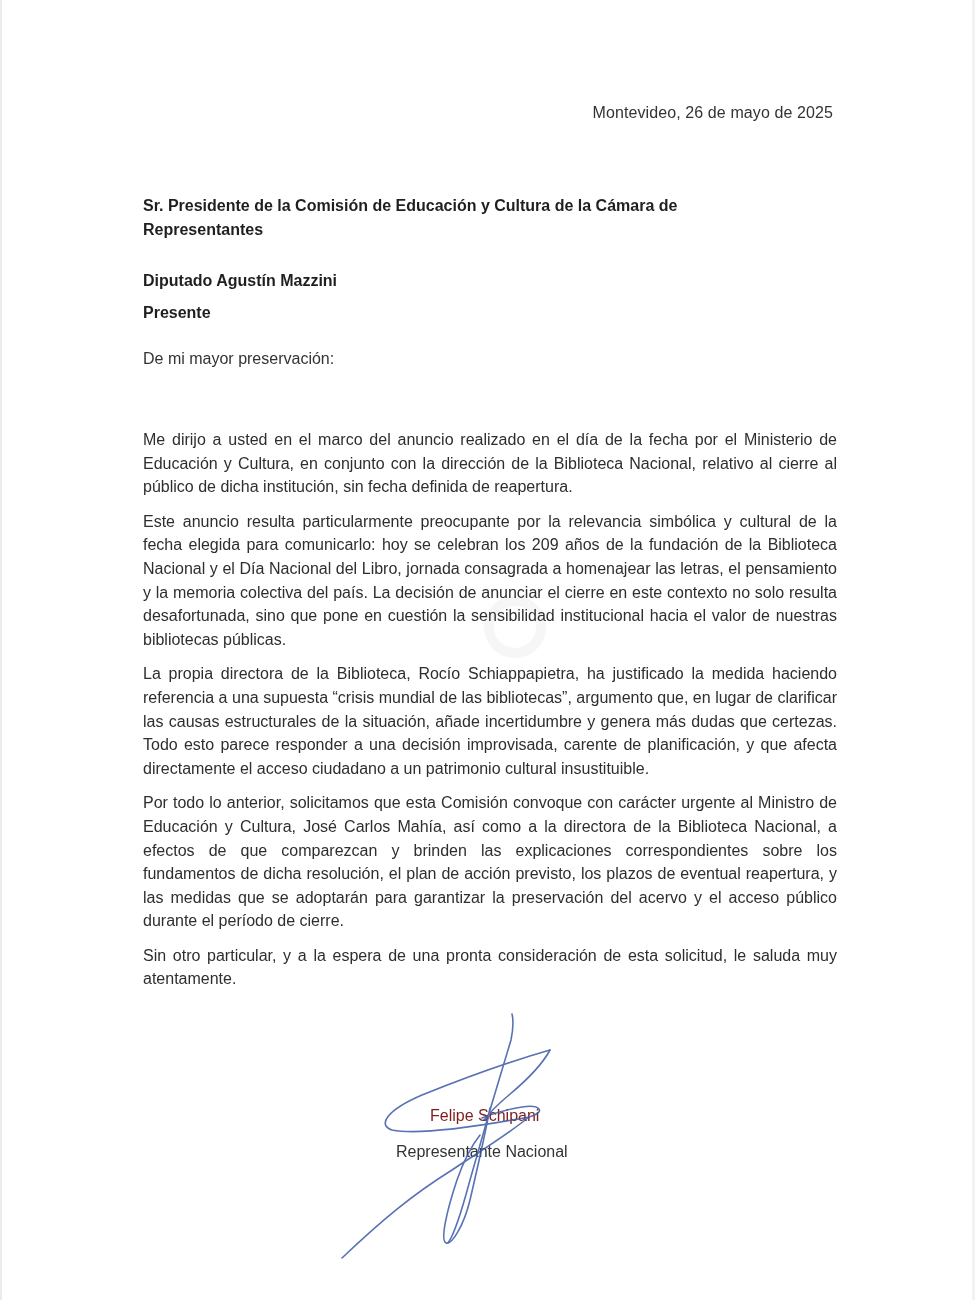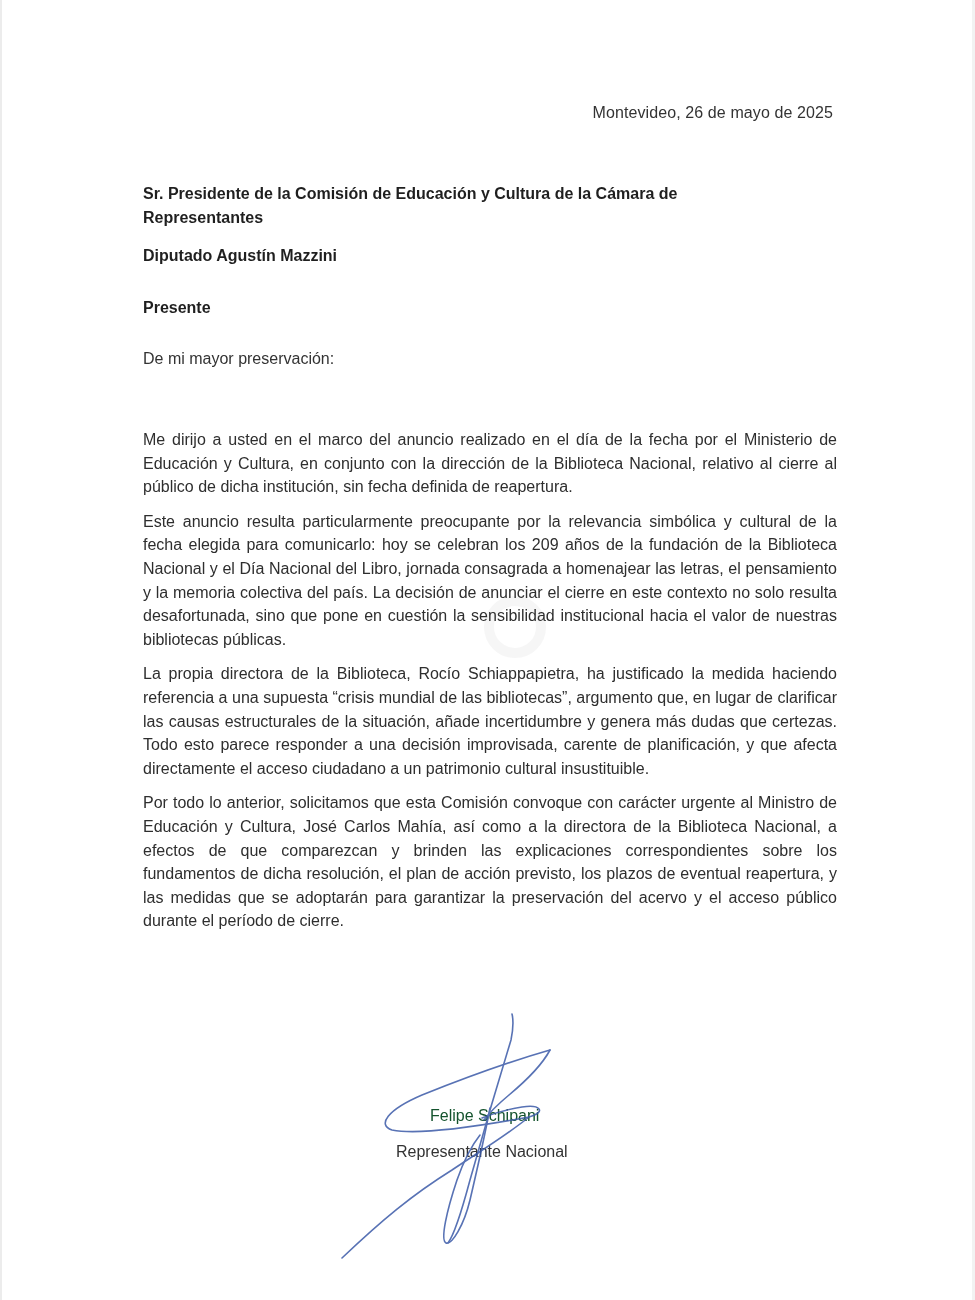--- a/index.html
+++ b/index.html
@@ -29,35 +29,35 @@
       position: absolute;
       right: 139px;
       top: 104px;
       font-size: 16px;
       color: #333;
       letter-spacing: 0.1px;
     }
     .recipient {
       position: absolute;
       left: 141px;
-      top: 182px;
+      top: 194px;
       width: 600px;
       font-size: 16px;
       font-weight: bold;
       color: #1f1f1f;
     }
     .recipient .line1 {
       line-height: 24px;
     }
     .recipient .line2 {
-      margin-top: 14px;
+      margin-top: 27px;
       line-height: 24px;
     }
     .recipient .line3 {
-      margin-top: 28px;
+      margin-top: 8px;
       line-height: 24px;
     }
     .salutation {
       position: absolute;
       left: 141px;
       top: 350px;
       font-size: 16px;
       color: #333;
     }
     .body-text {
@@ -98,21 +98,21 @@
       position: absolute;
       left: 0; top: 0;
       width: 975px; height: 1300px;
       pointer-events: none;
     }
     .sig-name {
       position: absolute;
       left: 428px;
       top: 1107px;
       font-size: 16px;
-      color: #14532d;
+      color: #7f1d1d;
     }
     .sig-title {
       position: absolute;
       left: 394px;
       top: 1143px;
       font-size: 16px;
       color: #333;
     }
     svg.sig {
       position: absolute;
@@ -134,20 +134,21 @@
 
   <div class="salutation">De mi mayor preservación:</div>
 
   <div class="watermark-circle"></div>
 
   <div class="body-text">
     <p>Me dirijo a usted en el marco del anuncio realizado en el día de la fecha por el Ministerio de Educación y Cultura, en conjunto con la dirección de la Biblioteca Nacional, relativo al cierre al público de dicha institución, sin fecha definida de reapertura.</p>
     <p>Este anuncio resulta particularmente preocupante por la relevancia simbólica y cultural de la fecha elegida para comunicarlo: hoy se celebran los 209 años de la fundación de la Biblioteca Nacional y el Día Nacional del Libro, jornada consagrada a homenajear las letras, el pensamiento y la memoria colectiva del país. La decisión de anunciar el cierre en este contexto no solo resulta desafortunada, sino que pone en cuestión la sensibilidad institucional hacia el valor de nuestras bibliotecas públicas.</p>
     <p>La propia directora de la Biblioteca, Rocío Schiappapietra, ha justificado la medida haciendo referencia a una supuesta “crisis mundial de las bibliotecas”, argumento que, en lugar de clarificar las causas estructurales de la situación, añade incertidumbre y genera más dudas que certezas. Todo esto parece responder a una decisión improvisada, carente de planificación, y que afecta directamente el acceso ciudadano a un patrimonio cultural insustituible.</p>
     <p>Por todo lo anterior, solicitamos que esta Comisión convoque con carácter urgente al Ministro de Educación y Cultura, José Carlos Mahía, así como a la directora de la Biblioteca Nacional, a efectos de que comparezcan y brinden las explicaciones correspondientes sobre los fundamentos de dicha resolución, el plan de acción previsto, los plazos de eventual reapertura, y las medidas que se adoptarán para garantizar la preservación del acervo y el acceso público durante el período de cierre.</p>
+    <p>Sin otro particular, y a la espera de una pronta consideración de esta solicitud, le saluda muy atentamente.</p>
   </div>
 
   <div class="signature-block">
     <div class="sig-name">Felipe Schipani</div>
     <div class="sig-title">Representante Nacional</div>
     <svg class="sig" width="975" height="1300" viewBox="0 0 975 1300">
       <g fill="none" stroke="#3b5aa8" stroke-width="1.6" stroke-linecap="round" stroke-linejoin="round" opacity="0.85">
 
         <path d="M510 1014 C512 1022, 511 1030, 509 1040 L488 1110 L468 1180 C460 1210, 452 1235, 446 1243"></path>
 

